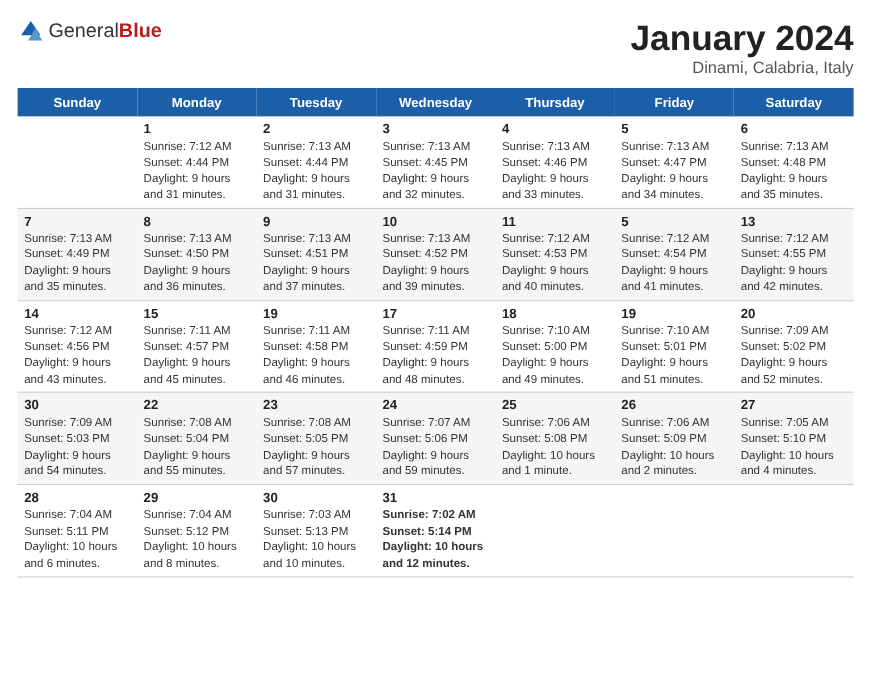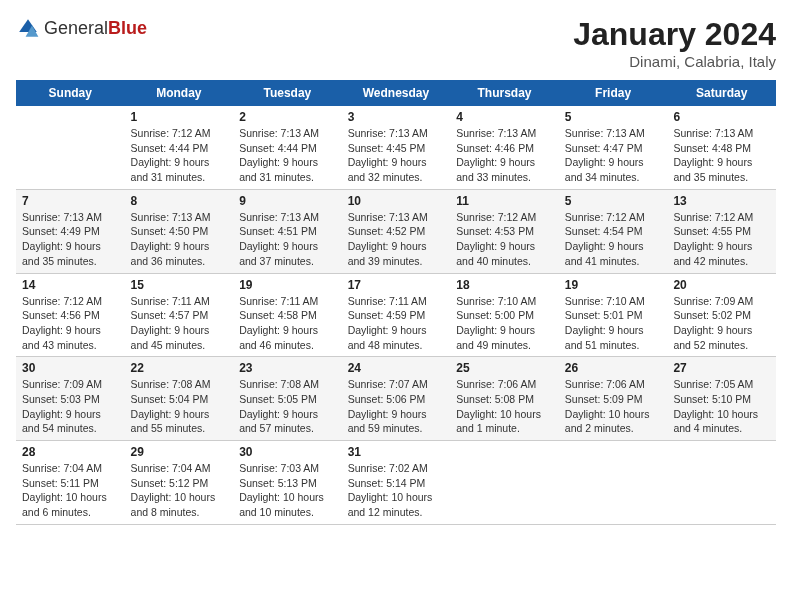--- a/index.html
+++ b/index.html
@@ -335,21 +335,21 @@
         </td>
         <td>
           <div class="day-num">30</div>
           <div class="day-info" style="white-space: pre-line;">Sunrise: 7:03 AM
 Sunset: 5:13 PM
 Daylight: 10 hours
 and 10 minutes.</div>
         </td>
         <td>
           <div class="day-num">31</div>
-          <div class="day-info" style="white-space: pre-line;">Sunrise: 7:02 AM
+          <div class="day-info" style="white-space: pre-line; font-weight: bold;">Sunrise: 7:02 AM
 Sunset: 5:14 PM
 Daylight: 10 hours
 and 12 minutes.</div>
         </td>
         <td></td>
         <td></td>
         <td></td>
       </tr>
     </tbody>
 </table>

